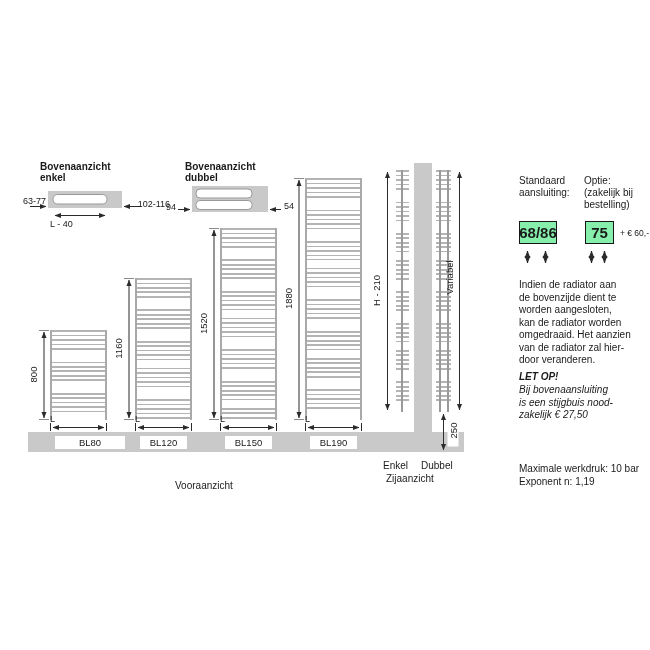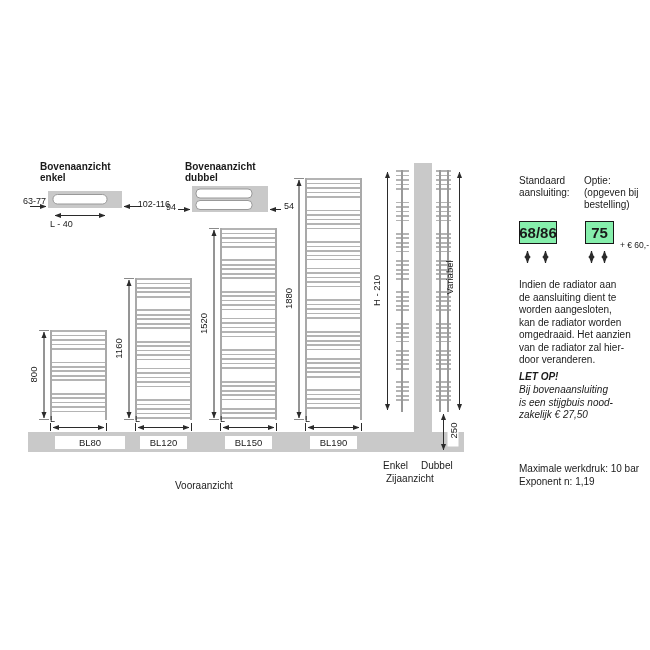--- a/index.html
+++ b/index.html
@@ -24,21 +24,21 @@
   .comb-d{background-image:
          linear-gradient(to right, rgba(255,255,255,0) 2.5px, #999 2.5px, #999 4.5px, rgba(255,255,255,0) 4.5px, rgba(255,255,255,0) 10.5px, #999 10.5px, #999 12.5px, rgba(255,255,255,0) 12.5px),
          repeating-linear-gradient(to bottom, rgba(255,255,255,0) 0 22px, #fff 22px 30px),
          repeating-linear-gradient(to bottom, #b4b4b4 0 1.5px, rgba(255,255,255,0) 1.5px 4.5px);}
   .model{position:absolute;height:13px;line-height:13px;background:#fff;font-size:9.5px;
          text-align:center;z-index:3;}
   .box{position:absolute;border:1.5px solid #161616;display:flex;align-items:center;
        justify-content:center;font-weight:bold;font-size:15px;z-index:3;background:#86efac;}
   .pline{position:absolute;font-size:10px;line-height:12px;width:132px;z-index:3;}
   .bg250{background:#fff;}
-  .nw{white-space:nowrap;margin-top:12px;}
+  .nw{white-space:nowrap;}
 </style>
 </head>
 <body>
 
 <div class="canvas">
 
   <svg class="overlay" width="650" height="650">
     <defs>
       <marker id="ar" viewBox="0 0 10 10" refX="9.5" refY="5" markerWidth="6.5" markerHeight="6.5" orient="auto-start-reverse">
         <path d="M0,1 L10,5 L0,9 z" fill="#2b2b2b"></path>
@@ -149,29 +149,29 @@
   <div class="rot bg250" style="left:437px;top:425px;width:32px">250</div>
 
   <div class="t c" style="left:383px;top:460px;width:40px">Enkel</div>
   <div class="t c" style="left:421px;top:460px;width:46px">Dubbel</div>
   <div class="t c" style="left:386px;top:473px;width:72px">Zijaanzicht</div>
   <div class="t c" style="left:175px;top:480px;width:94px">Vooraanzicht</div>
 
   <div class="t" style="left:519px;top:175px;width:62px">Standaard</div>
   <div class="t" style="left:519px;top:187px;width:62px">aansluiting:</div>
   <div class="t" style="left:584px;top:175px;width:64px">Optie:</div>
-  <div class="t" style="left:584px;top:187px;width:64px">(opgeven bij</div>
+  <div class="t" style="left:584px;top:187px;width:64px">(zakelijk bij</div>
   <div class="t" style="left:584px;top:199px;width:64px">bestelling)</div>
 
   <div class="box" style="left:519px;top:221px;width:36px;height:21px">68/86</div>
   <div class="box" style="left:585px;top:221px;width:27px;height:21px">75</div>
   <div class="t9 nw" style="left:615px;top:228px;width:34px;font-size:8.5px">+ € 60,-</div>
 
   <div class="pline" style="left:519px;top:279px">Indien de radiator aan</div>
-  <div class="pline" style="left:519px;top:291.5px">de aansluiting dient te</div>
+  <div class="pline" style="left:519px;top:291.5px">de bovenzijde dient te</div>
   <div class="pline" style="left:519px;top:304px">worden aangesloten,</div>
   <div class="pline" style="left:519px;top:316.5px">kan de radiator worden</div>
   <div class="pline" style="left:519px;top:329px">omgedraaid. Het aanzien</div>
   <div class="pline" style="left:519px;top:341.5px">van de radiator zal hier-</div>
   <div class="pline" style="left:519px;top:354px">door veranderen.</div>
 
   <div class="pline b i" style="left:519px;top:371px">LET OP!</div>
   <div class="pline i" style="left:519px;top:384px">Bij bovenaansluiting</div>
   <div class="pline i" style="left:519px;top:396.5px">is een stijgbuis nood-</div>
   <div class="pline i" style="left:519px;top:409px">zakelijk € 27,50</div>

